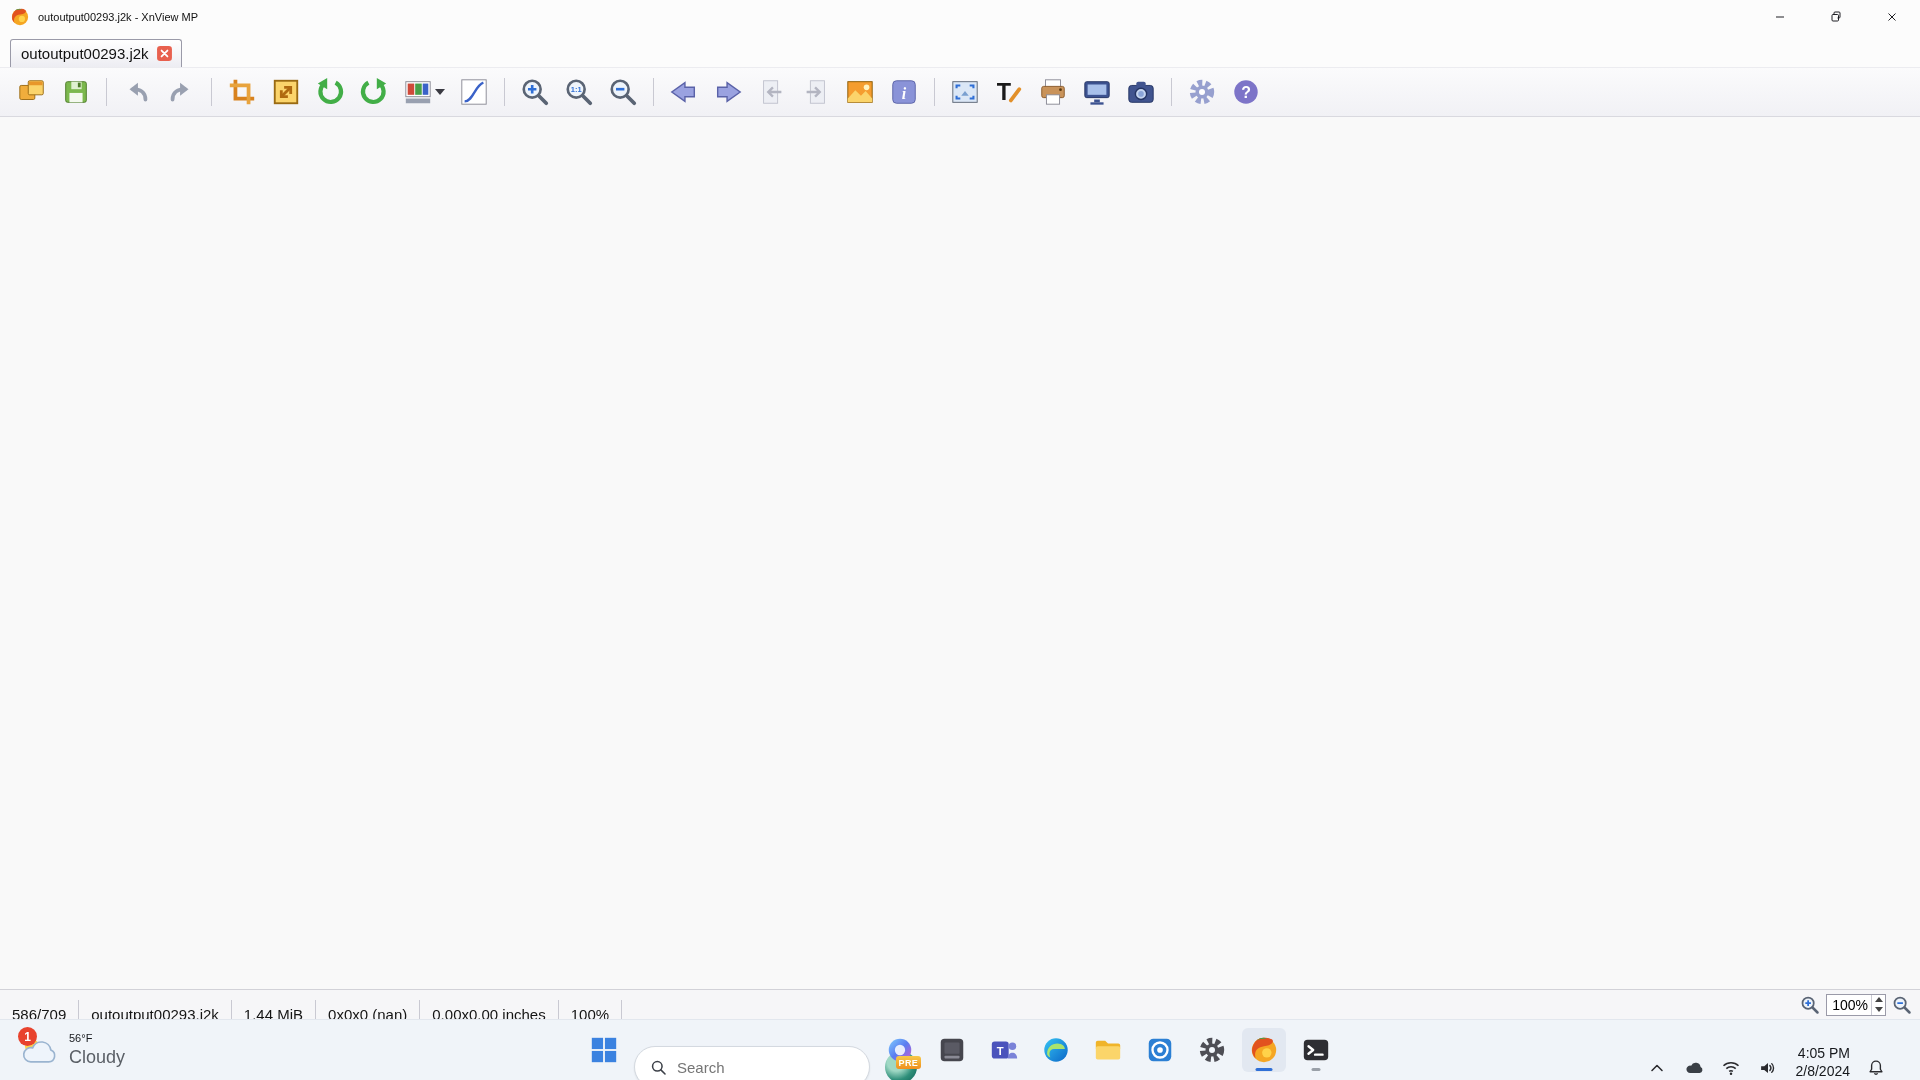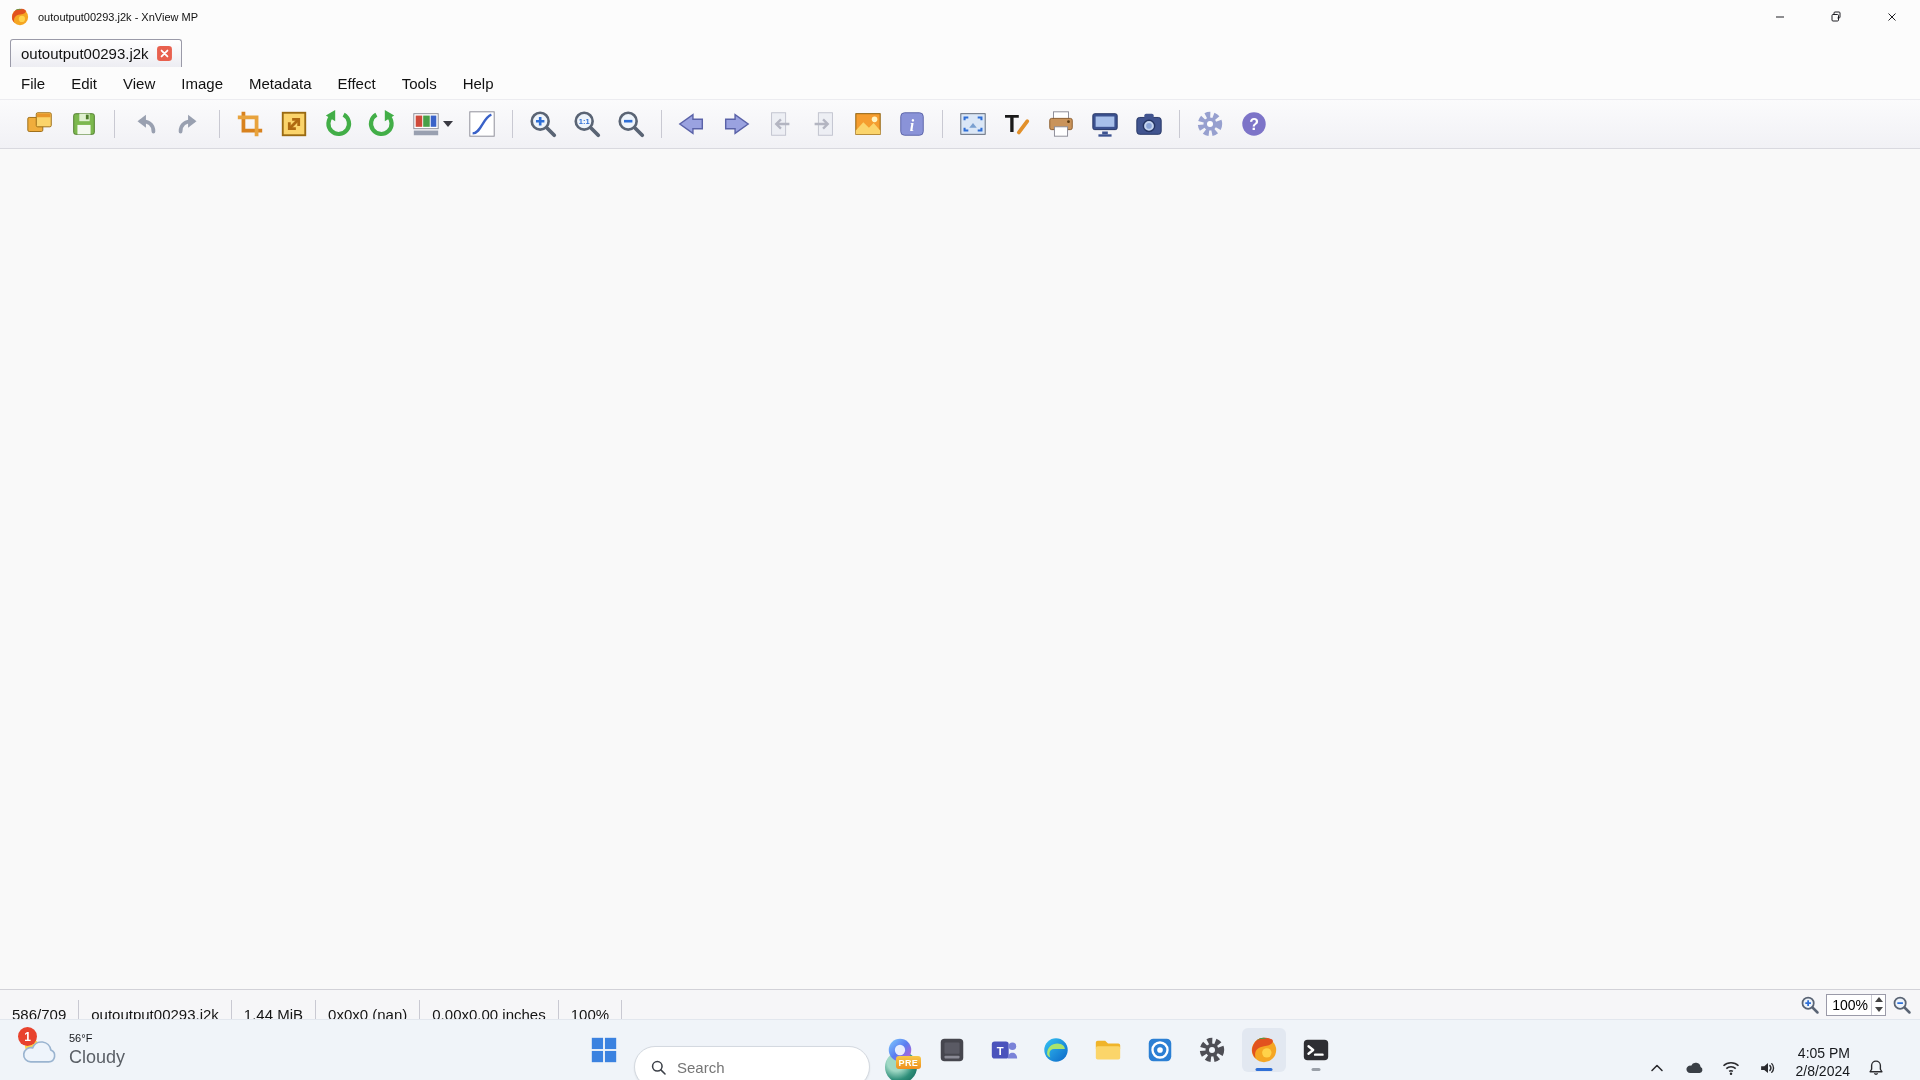--- a/index.html
+++ b/index.html
@@ -24,21 +24,21 @@
   .tab{display:inline-flex;align-items:center;gap:7px;height:28px;padding:0 8px 0 10px;
        border:1px solid #9a9aa8;border-bottom:none;border-radius:3px 3px 0 0;
        background:linear-gradient(#ffffff,#ededf2);}
   .tab-label{font-size:15px;color:#111;}
   .tab-close{width:17px;height:17px;display:inline-flex;}
   .tab-close svg{width:17px;height:17px;}
 
   .menubar{height:32px;display:flex;align-items:center;padding-left:8px;background:#fcfcfc;flex:0 0 auto;}
   .menu-item{padding:0 13px;font-size:15px;height:100%;display:flex;align-items:center;color:#111;}
 
-  .toolbar{height:50px;display:flex;align-items:center;gap:4px;padding-left:20px;
+  .toolbar{height:50px;display:flex;align-items:center;gap:4px;padding-left:12px;
            background:linear-gradient(#fbfbfc,#f1f1f5);border-top:1px solid #ececf0;
            border-bottom:1px solid #d9d9df;flex:0 0 auto;}
   .tool-btn{width:40px;height:40px;display:flex;align-items:center;justify-content:center;border-radius:3px;}
   .tool-btn svg{width:30px;height:30px;}
   .tool-btn.with-caret{width:52px;gap:2px;}
   .caret{width:0;height:0;border-left:5px solid transparent;border-right:5px solid transparent;border-top:6px solid #3a3a42;}
   .tb-sep{width:1px;height:28px;background:#c9c9d2;margin:0 6px;align-self:center;}
 
   .canvas{flex:1;background:#f9f9f9;}
 
@@ -130,30 +130,20 @@
         <span class="tab-label">outoutput00293.j2k</span>
         <span class="tab-close">
           <svg viewBox="0 0 32 32">
               <rect x="2" y="2" width="28" height="28" rx="6" fill="var(--tabClose)"></rect>
               <path d="M10.5 10.5l11 11M21.5 10.5l-11 11" stroke="#fff" stroke-width="3.4" stroke-linecap="round"></path>
             </svg>
         </span>
       </div>
     </div>
 
-    <div class="menubar">
-        <div class="menu-item">File</div>
-        <div class="menu-item">Edit</div>
-        <div class="menu-item">View</div>
-        <div class="menu-item">Image</div>
-        <div class="menu-item">Metadata</div>
-        <div class="menu-item">Effect</div>
-        <div class="menu-item">Tools</div>
-        <div class="menu-item">Help</div>
-      </div>
 
     <div class="toolbar">
         <div class="tool-btn">
           <svg viewBox="0 0 32 32">
             <rect x="3" y="9" width="16" height="15" rx="1.5" fill="#f0ad3c" stroke="#9a6a12"></rect>
             <rect x="12" y="4" width="16" height="15" rx="1.5" fill="#fbd46b" stroke="#9a6a12"></rect>
             <rect x="12.8" y="4.8" width="14.4" height="4" fill="#e8962a"></rect>
           </svg>
         </div>
         <div class="tool-btn">

